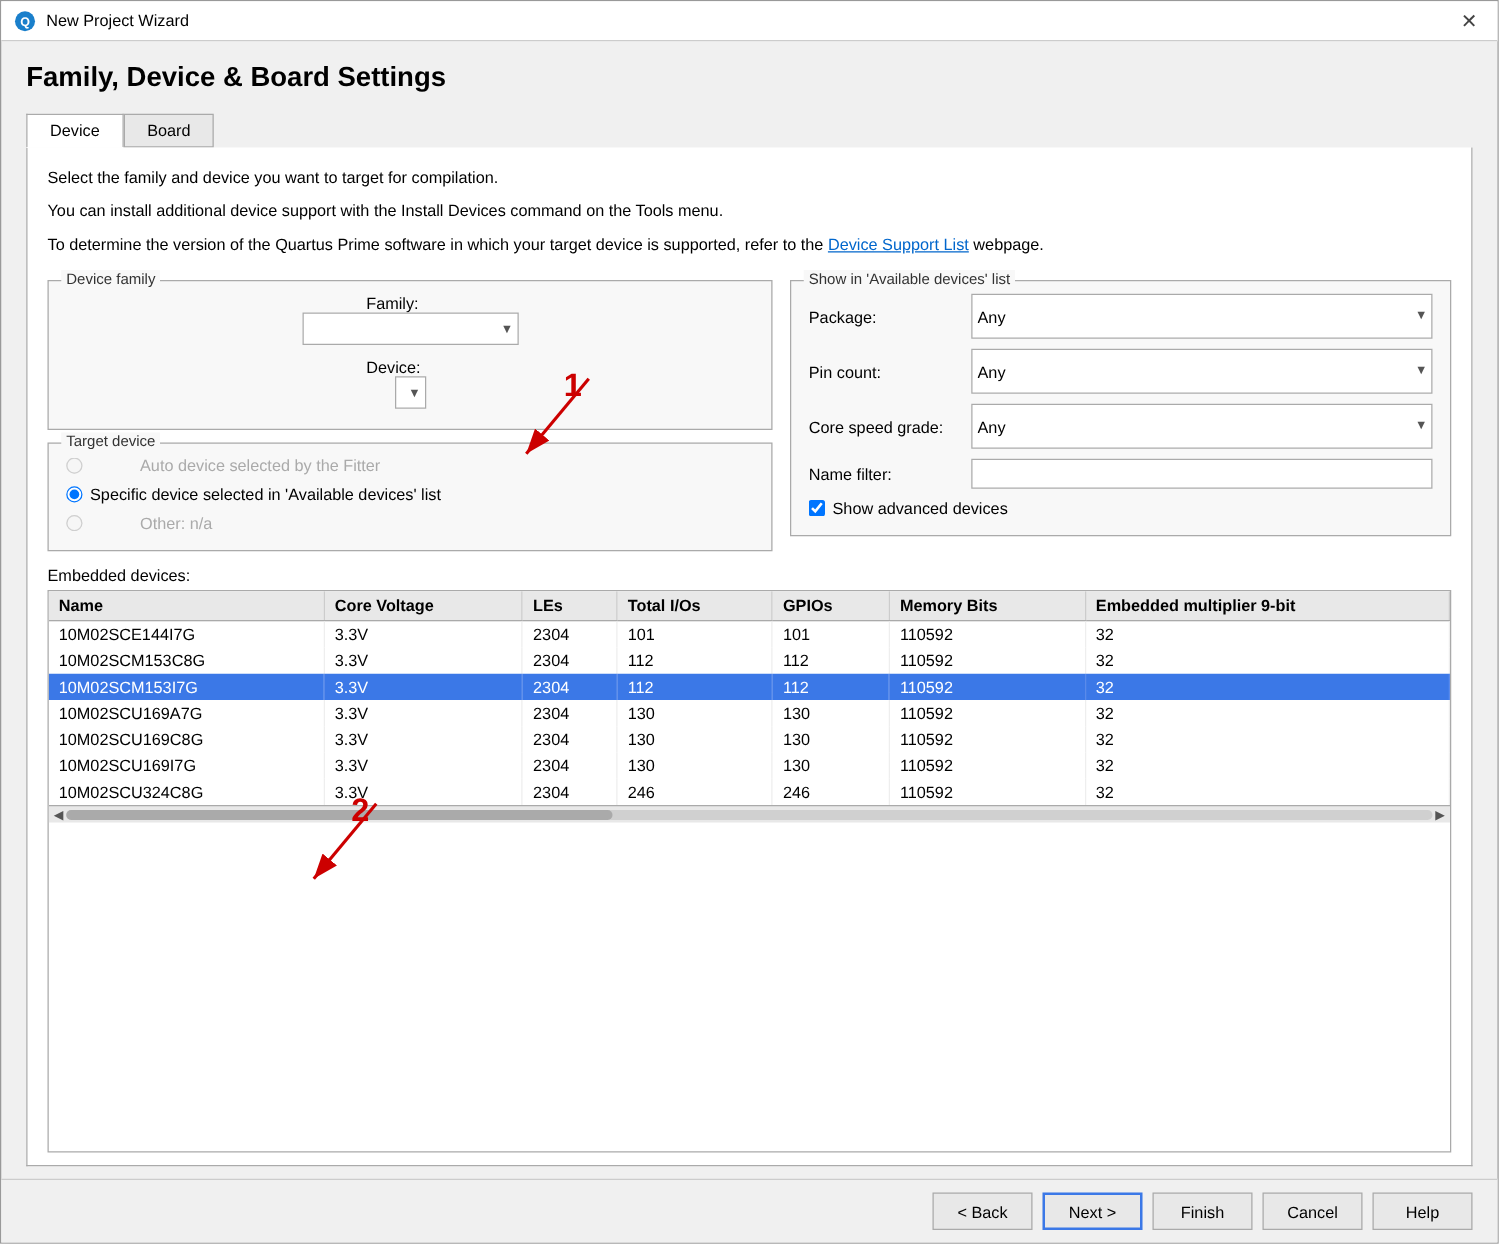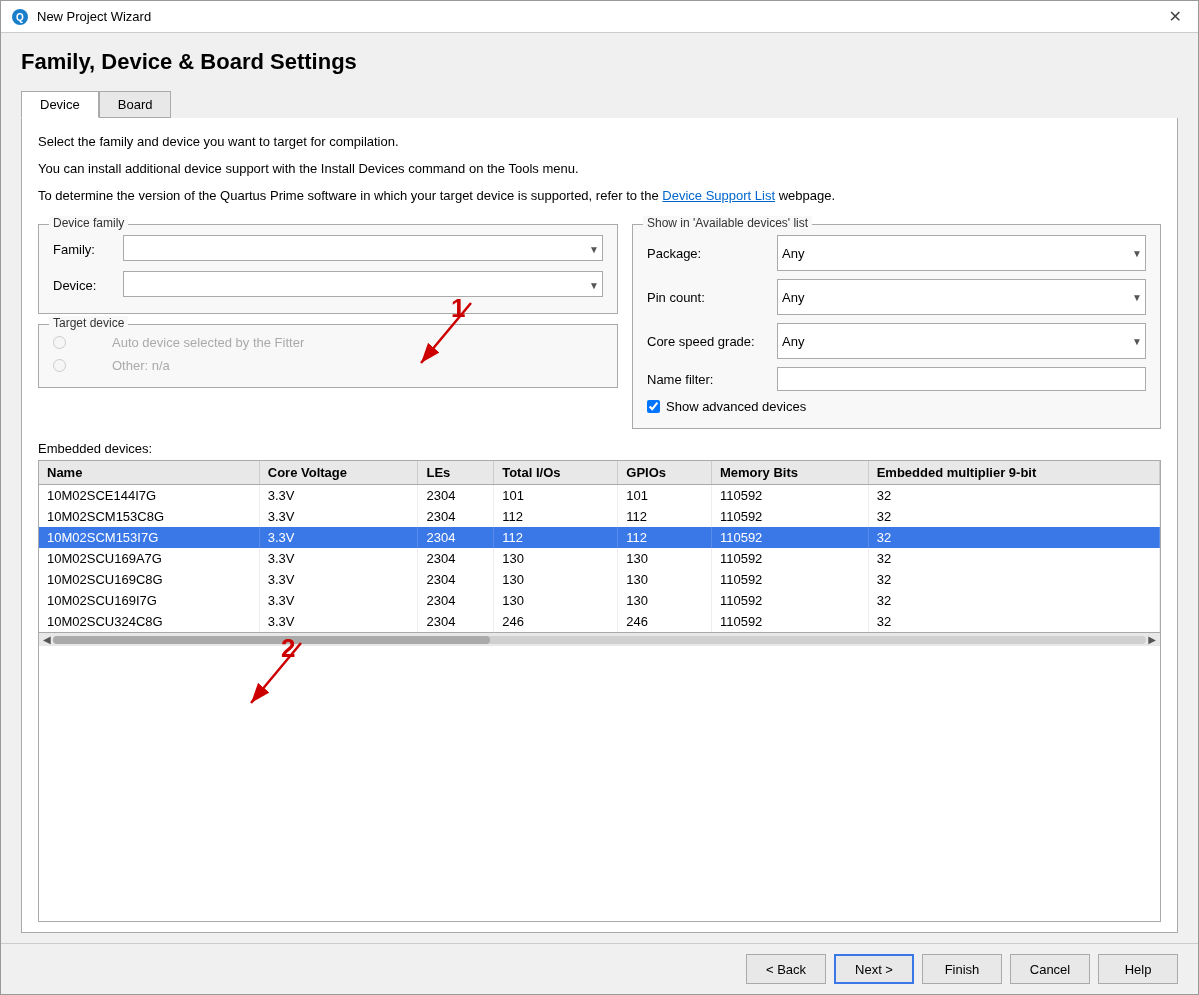--- a/index.html
+++ b/index.html
@@ -114,20 +114,21 @@
       left: 10px;
       background: #f8f8f8;
       padding: 0 4px;
       font-size: 12px;
       color: #333;
     }
     .field-row {
       display: flex;
       align-items: center;
       margin-bottom: 8px;
+      flex-direction: column;
     }
     .field-row:last-child { margin-bottom: 0; }
     .field-label {
       font-size: 13px;
       color: #000;
       width: 70px;
     }
     .select-wrapper {
       flex: 1;
       position: relative;
@@ -390,20 +391,24 @@
                 <span class="select-arrow">▼</span>
               </div>
             </div>
           </div>
 
           <div class="target-device-group">
             <span class="target-device-title">Target device</span>
             <div class="radio-row radio-disabled">
               <input type="radio" name="target" disabled="" style="">
               <span>Auto device selected by the Fitter</span>
+            </div>
+            <div class="radio-row">
+              <input type="radio" name="target" checked="" style="">
+              <span>Specific device selected in 'Available devices' list</span>
             </div>
             <div class="radio-row radio-disabled">
               <input type="radio" name="target" disabled="" style="">
               <span>Other:  n/a</span>
             </div>
           </div>
         </div>
 
         <div class="right-panel">
           <div class="show-list-group">

